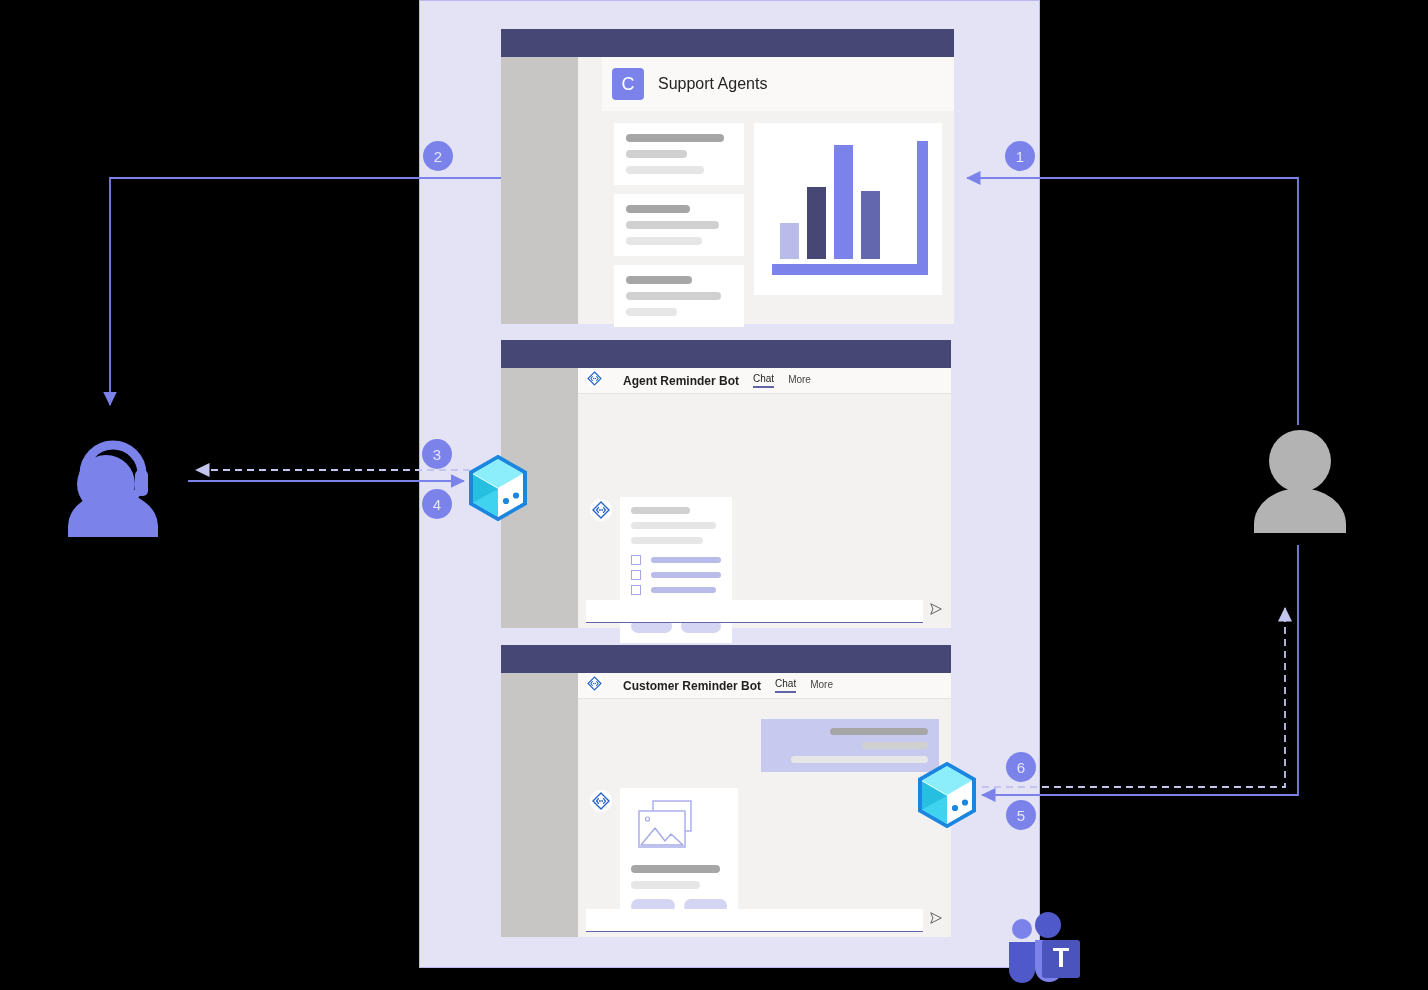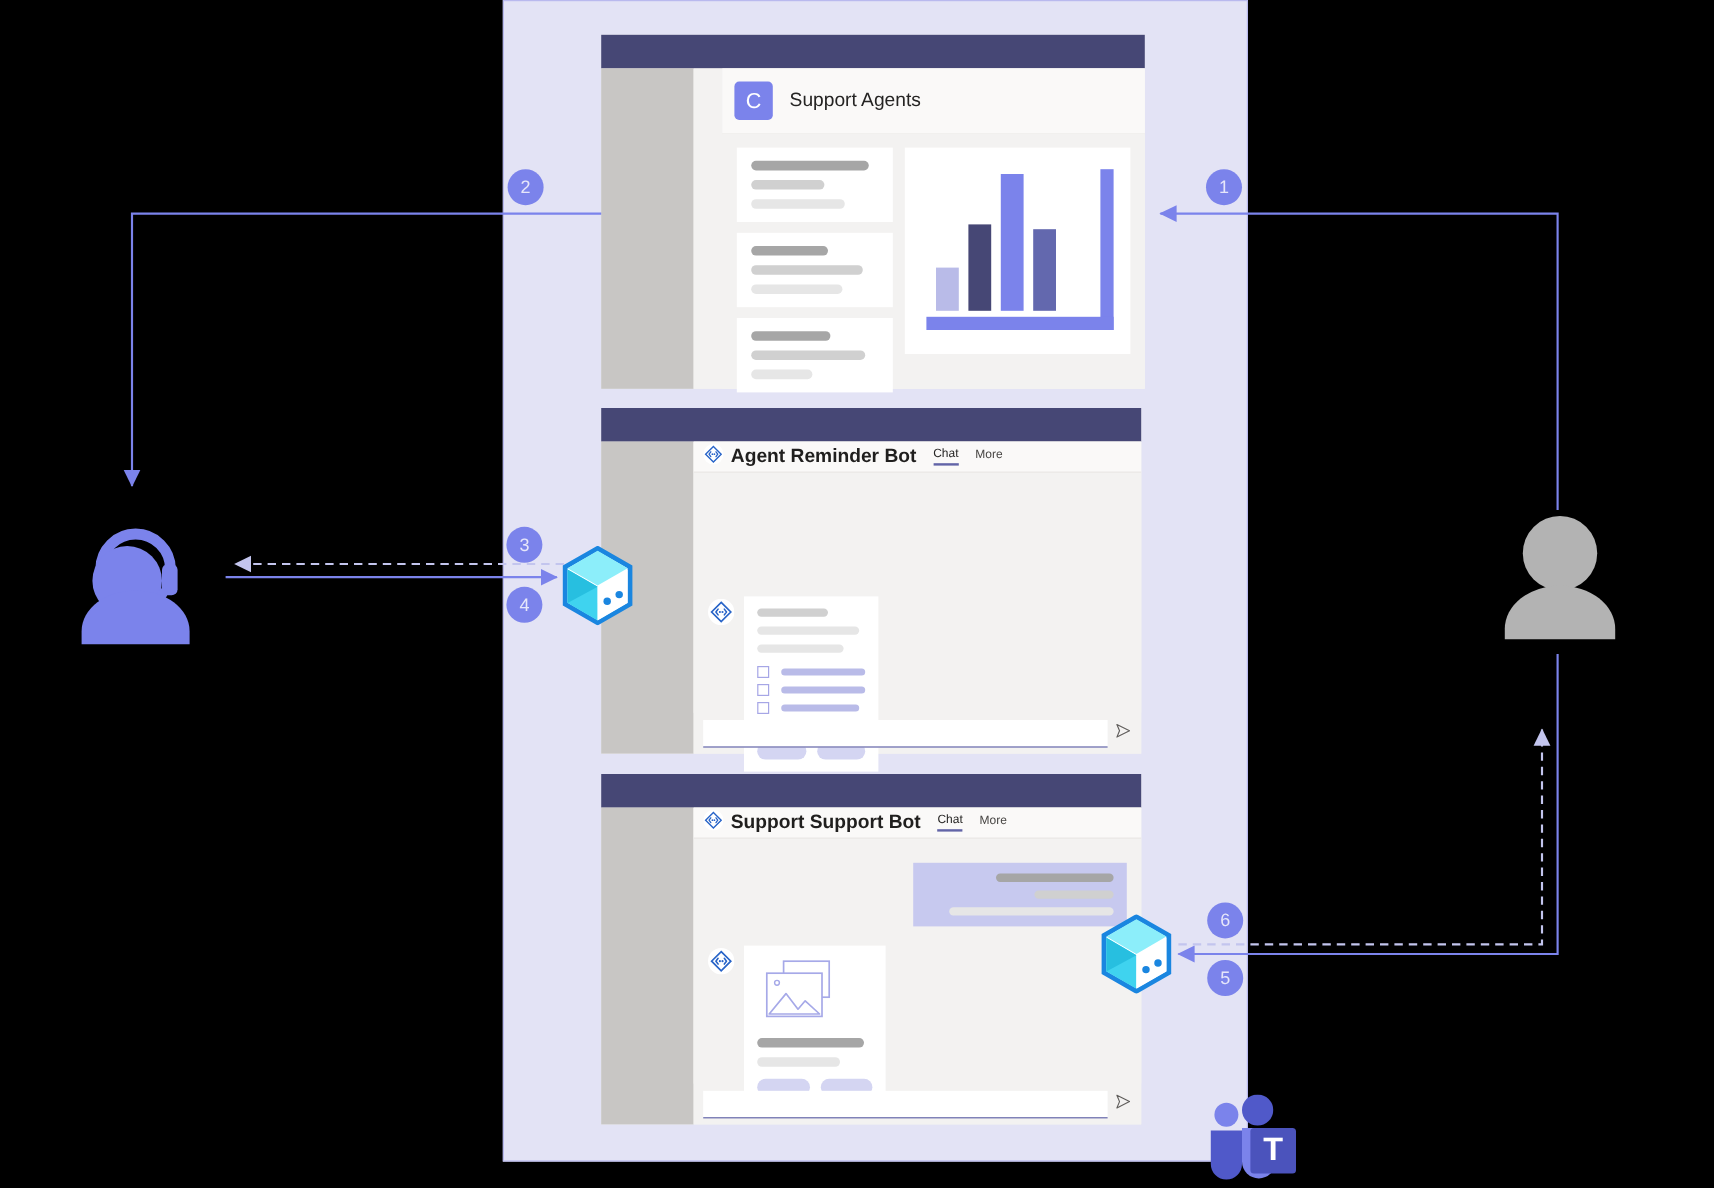--- a/index.html
+++ b/index.html
@@ -45,21 +45,21 @@
   .cbar{width:19px;}
   .axis-v{position:absolute;right:0;top:2px;bottom:0;width:11px;background:#7b83eb;}
   .axis-h{position:absolute;left:0;right:0;bottom:0;height:11px;background:#7b83eb;}
 
   
   #win-reminder{left:501px;top:340px;width:450px;height:288px;}
   #win-support{left:501px;top:645px;width:450px;height:292px;}
 
   .bot-header{position:absolute;left:0;top:0;right:0;height:26px;background:#faf9f8;
      border-bottom:1px solid #e6e4e2;display:flex;align-items:center;padding-left:8px;box-sizing:border-box;}
-  .bot-name{font-size:16px;font-weight:bold;color:#201f1e;margin-left:6px;}
+  .bot-name{font-size:12px;font-weight:bold;color:#201f1e;margin-left:20px;}
   .bot-tab{font-size:10px;color:#484644;margin-left:14px;padding-bottom:2px;}
   .bot-tab.active{color:#252423;border-bottom:2px solid #6264a7;}
 
   .chat-area{position:absolute;left:0;top:26px;right:0;bottom:34px;background:#f3f2f1;padding:8px 12px;box-sizing:border-box;}
 
   .msg-in{display:flex;align-items:flex-start;}
   .bot-avatar-sm{width:22px;height:22px;flex:none;margin-right:8px;margin-top:2px;}
   .adaptive-card{background:#fff;padding:10px 11px;box-sizing:border-box;}
 
   .chk-row{display:flex;align-items:center;margin-bottom:5px;}
@@ -229,21 +229,21 @@
         <span>
           <svg width="17" height="17" viewBox="0 0 22 22">
             <circle cx="11" cy="11" r="11" fill="#ffffff"></circle>
             <path d="M11 2.6 L19.4 11 L11 19.4 L2.6 11 Z" fill="none" stroke="#2864c8" stroke-width="1.5"></path>
             <path d="M8.2 8.4 L6.3 11 L8.2 13.6" fill="none" stroke="#2864c8" stroke-width="1.4" stroke-linecap="round" stroke-linejoin="round"></path>
             <path d="M13.8 8.4 L15.7 11 L13.8 13.6" fill="none" stroke="#2864c8" stroke-width="1.4" stroke-linecap="round" stroke-linejoin="round"></path>
             <circle cx="9.9" cy="11" r="0.95" fill="#2864c8"></circle>
             <circle cx="12.1" cy="11" r="0.95" fill="#2864c8"></circle>
           </svg>
         </span>
-        <span class="bot-name">Support Support Bot</span>
+        <span class="bot-name">Customer Reminder Bot</span>
         <span class="bot-tab active">Chat</span>
         <span class="bot-tab">More</span>
       </div>
 
       <div class="chat-area">
 
         <div class="msg-out" style="margin-top:12px">
           <div class="bubble-out" style="width:178px">
             <div class="bar-r b-dark" style="width:63%"></div>
             <div class="bar-r b-mid" style="width:42%"></div>

